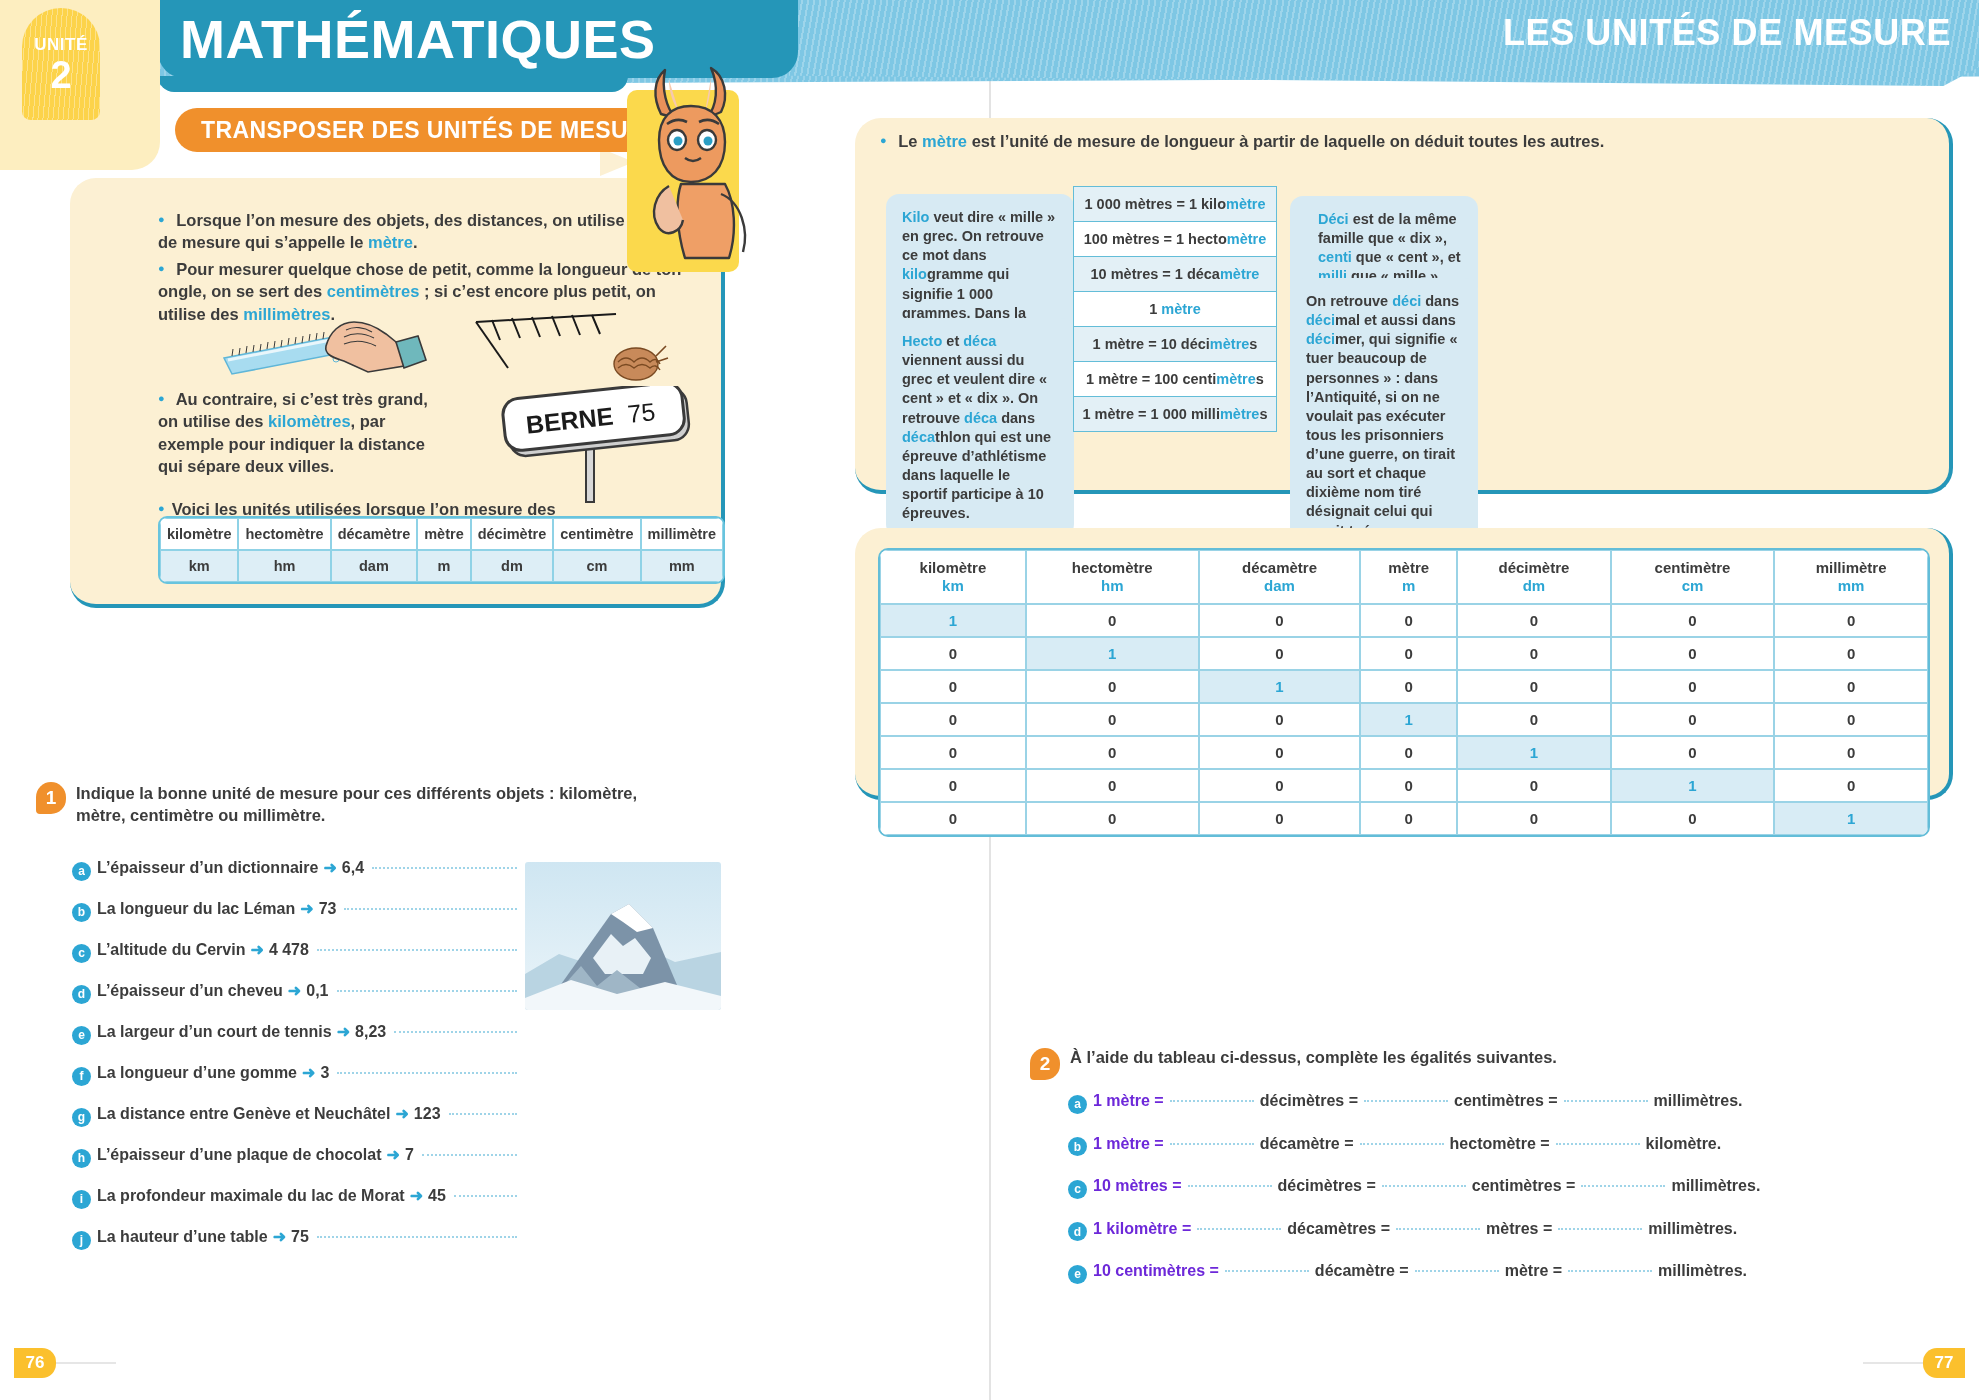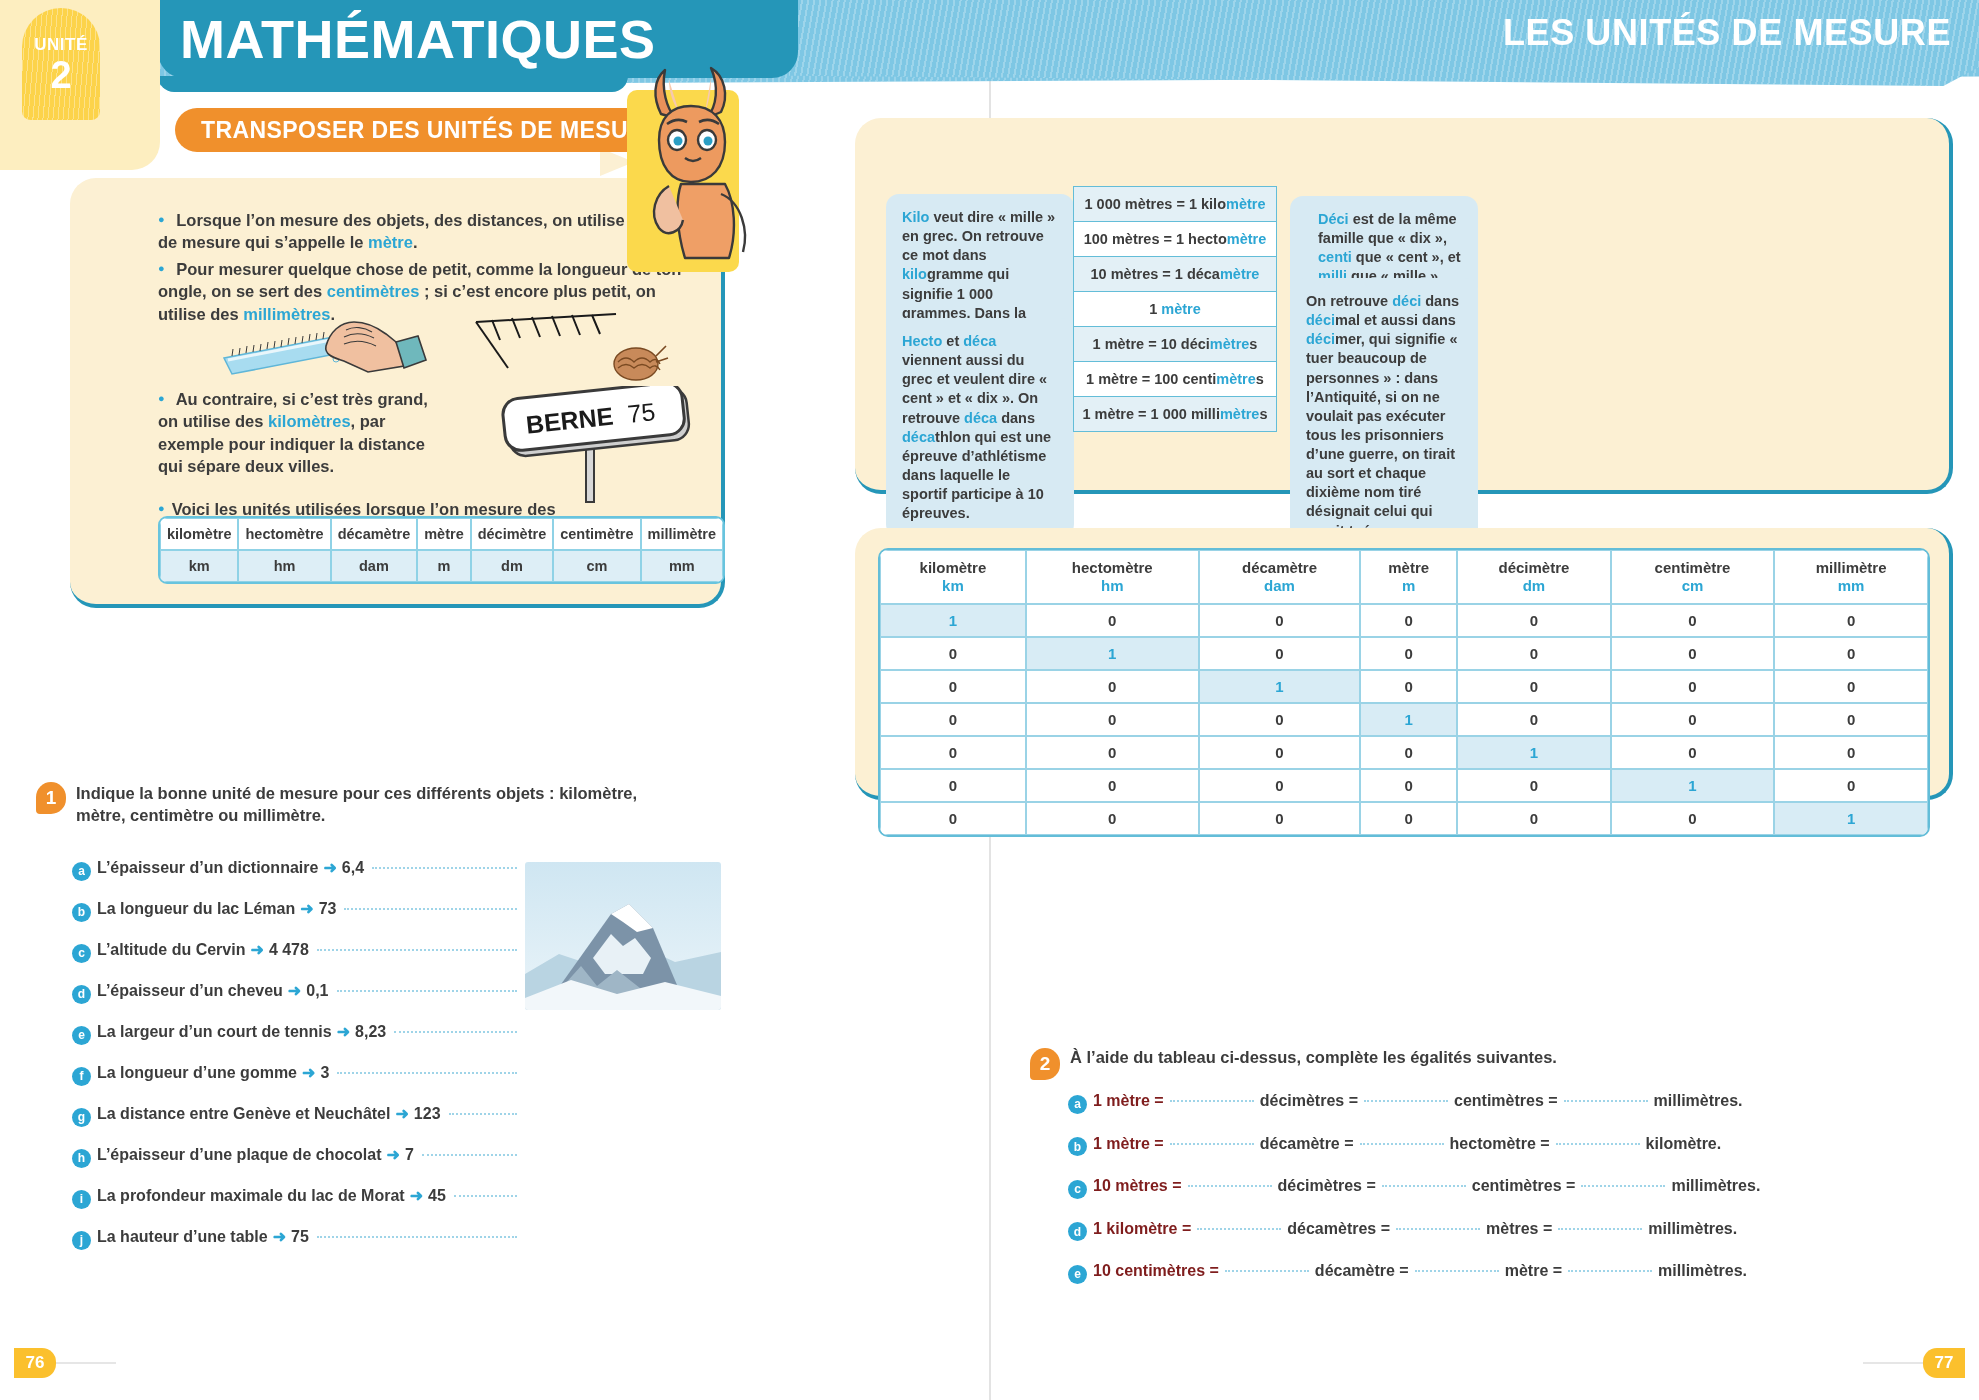--- a/index.html
+++ b/index.html
@@ -197,21 +197,21 @@
   .big-table th{ font-weight:bold; line-height:1.2; padding:8px 4px; }
   .big-table th .abbr{ color:#2ca6d4; }
   .big-table td.hl{ background:#d8ecf5; color:#2ca6d4; font-weight:bold; }
   .big-table td{ font-weight:bold; }
 
   
   .ex2-head{ position:absolute; left:1030px; top:1048px; display:flex; gap:10px; width:900px; }
   .ex2-head .t{ font-size:16.5px; font-weight:bold; color:#3c3c3c; }
   .ex2-list{ position:absolute; left:1068px; top:1092px; width:810px; }
   .ex2-item{ display:flex; align-items:baseline; margin-bottom:23px; font-size:16px; font-weight:bold; color:#3c3c3c; white-space:nowrap;}
-  .ex2-item .lead{ color:#7f1d1d; }
+  .ex2-item .lead{ color:#6d28d9; }
   .gap{
     display:inline-block; width:84px; border-bottom:2.5px dotted #9fd4e8;
     margin:0 6px; position:relative; top:-4px;
   }
 
   
   .pgnum{
     position:absolute; width:42px; height:30px; background:#fbc02d;
     color:#fff; font-size:17px; font-weight:bold;
     display:flex; align-items:center; justify-content:center;
@@ -431,20 +431,23 @@
     <path d="M0 112 L34 92 L58 100 L78 84 L96 96 L120 86 L150 100 L196 90 L196 148 L0 148 Z" fill="#b9d4e2"></path>
     <path d="M22 142 L86 52 L104 42 L128 66 L160 142 Z" fill="#7c93a8"></path>
     <path d="M86 52 L104 42 L128 66 L112 70 L98 60 Z" fill="#ffffff"></path>
     <path d="M68 96 L86 72 L98 84 L110 76 L126 96 L118 112 L80 112 Z" fill="#e8f1f6"></path>
     <path d="M22 142 L56 104 L72 124 L92 108 L120 130 L160 142 Z" fill="#9fb6c6"></path>
     <path d="M0 136 L46 118 L92 132 L140 120 L196 134 L196 148 L0 148 Z" fill="#f2f7fa"></path>
   </svg>
 
   <div class="right-cream"></div>
 
+  <div class="right-intro bullet">
+    <span>Le </span><span class="blue">mètre</span><span> est l’unité de mesure de longueur à partir de laquelle on déduit toutes les autres.</span>
+  </div>
 
   <div class="etym-box etym-kilo">
     <span class="blue">Kilo</span><span> veut dire « mille » en grec. On retrouve ce mot dans </span><span class="blue">kilo</span><span>gramme qui signifie 1 000 grammes. Dans la langue courante, on dit simplement </span><span class="blue">kilo</span><span>.</span>
   </div>
 
   <div class="etym-box etym-hecto">
     <span class="blue">Hecto</span><span> et </span><span class="blue">déca</span><span> viennent aussi du grec et veulent dire « cent » et « dix ». On retrouve </span><span class="blue">déca</span><span> dans </span><span class="blue">déca</span><span>thlon qui est une épreuve d’athlétisme dans laquelle le sportif participe à 10 épreuves.</span>
   </div>
 
   <div class="etym-box etym-deci">

